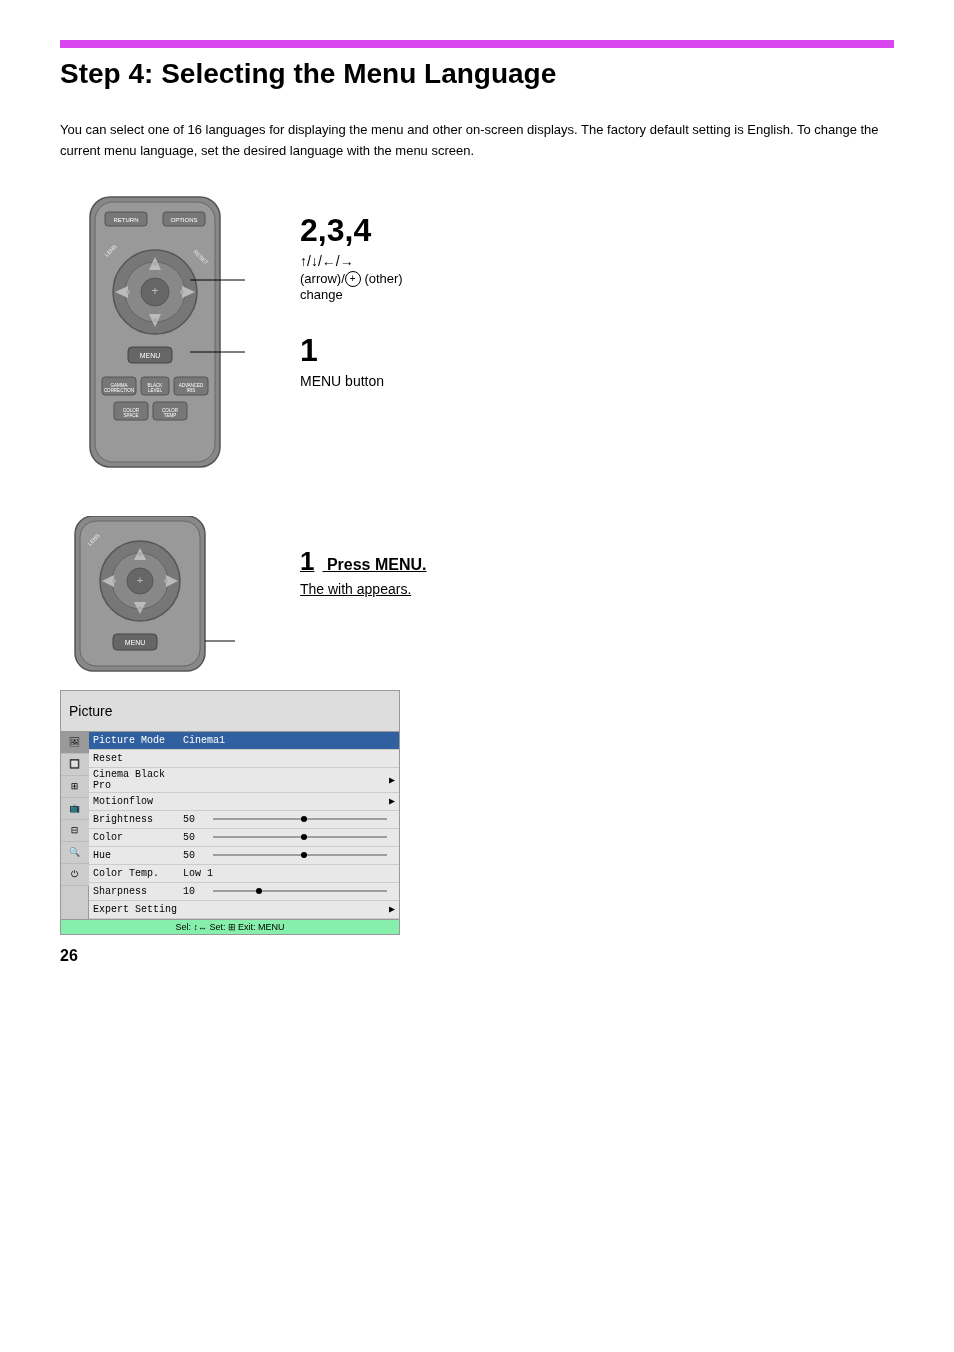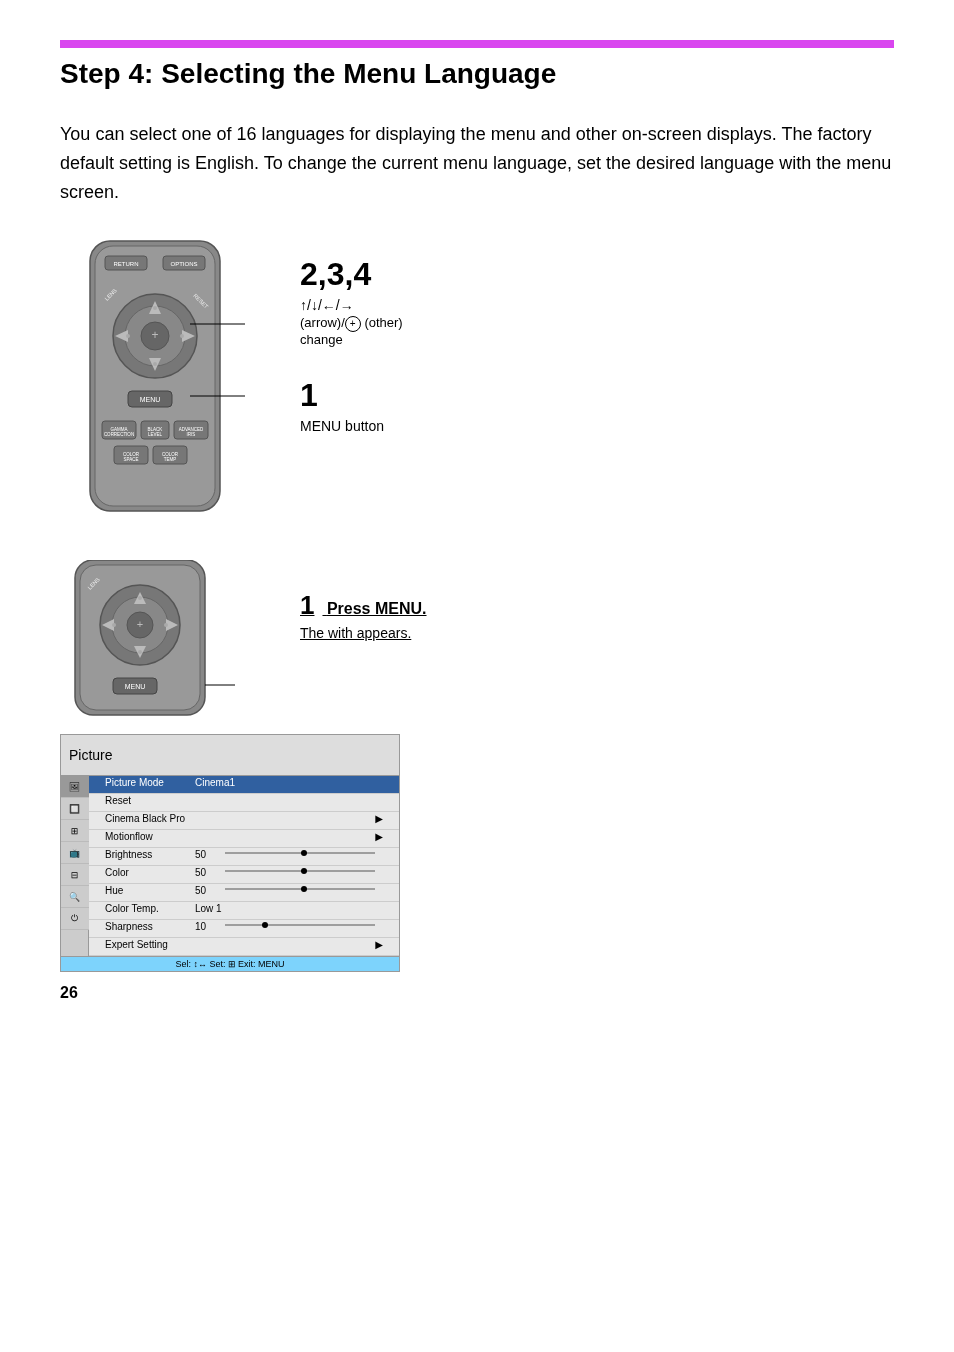--- a/index.html
+++ b/index.html
@@ -19,21 +19,21 @@
 
     .page-title {
       font-size: 28px;
       font-weight: bold;
       border-top: 8px solid #d946ef;
       padding-top: 10px;
       margin-bottom: 30px;
     }
 
     .intro-text {
-      font-size: 18px;
+      font-size: 13px;
       line-height: 1.6;
       margin-bottom: 30px;
     }
 
     
     .diagram-section {
       display: flex;
       flex-direction: row;
       align-items: flex-start;
       margin-bottom: 40px;
@@ -165,24 +165,25 @@
     }
 
     .menu-rows-col {
       flex: 1;
       background: #e8e8e8;
     }
 
     .menu-row {
       display: flex;
       flex-direction: row;
-      align-items: flex-start;
+      align-items: center;
       border-bottom: 1px solid #ccc;
       min-height: 18px;
-      padding: 1px 16px;
+      padding: 1px 4px;
+      font-family: Liberation Mono, monospace;
     }
 
     .menu-row.highlighted {
       background: #3060a0;
       color: #fff;
     }
 
     .menu-row-label {
       width: 90px;
       font-size: 10px;
@@ -220,21 +221,21 @@
       border-radius: 50%;
       transform: translate(-50%, -50%);
     }
 
     .menu-row-arrow {
       font-size: 10px;
       margin-left: auto;
     }
 
     .menu-footer {
-      background: #7dd3fc;
+      background: #86efac;
       padding: 2px 8px;
       font-size: 9px;
       text-align: center;
       border-top: 1px solid #999;
     }
 
     .page-number {
       position: absolute;
       bottom: 30px;
       left: 60px;

